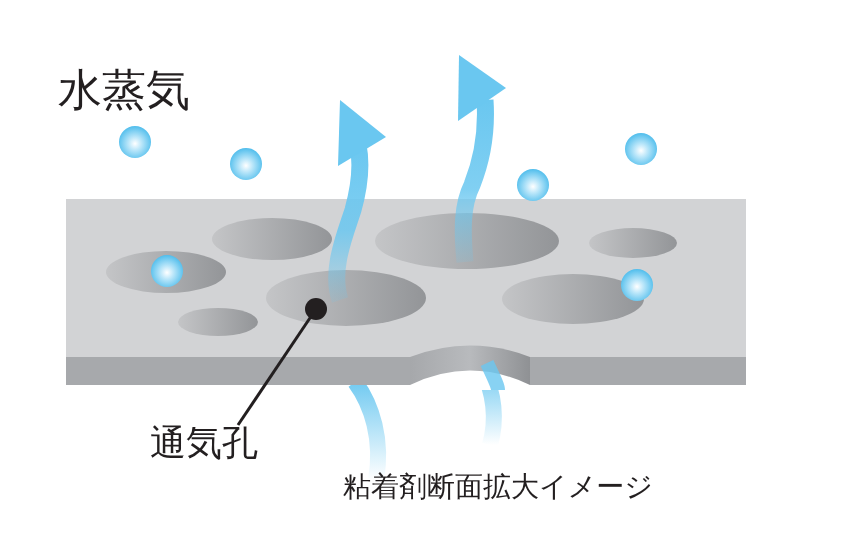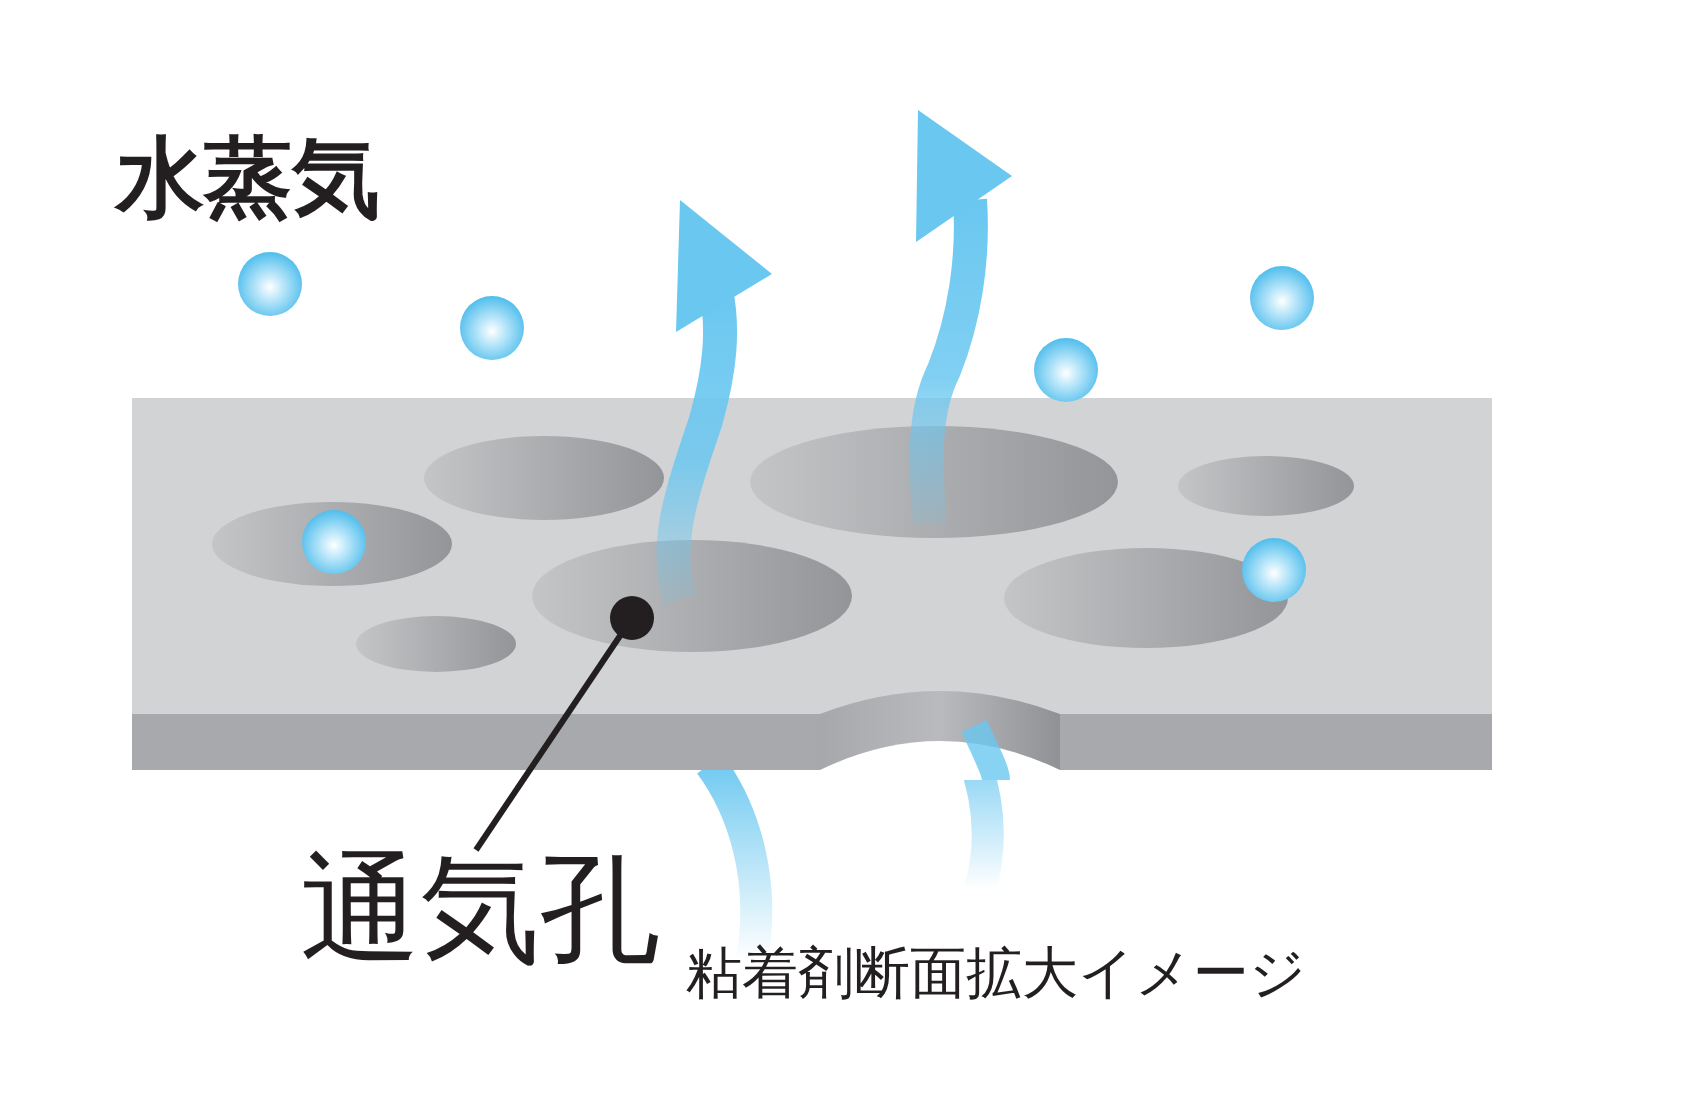--- a/index.html
+++ b/index.html
@@ -6,23 +6,23 @@
     body { width: 846px; height: 547px; position: relative; overflow: hidden; }
     #stage { position: absolute; left: 0; top: 0; width: 846px; height: 547px; }
     .label {
       position: absolute;
       font-family: "DejaVu Sans", "Liberation Sans", sans-serif;
       color: #231f20;
       white-space: nowrap;
       line-height: 1;
       letter-spacing: 0px;
     }
-    #lbl-vapor { left: 58px; top: 68px; font-size: 44px; font-weight: bold; }
+    #lbl-vapor { left: 58px; top: 68px; font-size: 44px; }
     #lbl-air { left: 514px; top: 58px; font-size: 44px; }
-    #lbl-hole { left: 150px; top: 425px; font-size: 60px; }
+    #lbl-hole { left: 150px; top: 425px; font-size: 36px; }
     #lbl-caption { left: 343px; top: 473px; font-size: 28px; }
   </style>
 </head>
 <body>
 
 <div id="stage">
   <svg width="846" height="547" viewBox="0 0 846 547" xmlns="http://www.w3.org/2000/svg">
     <defs>
       <linearGradient id="poreGrad" x1="0" y1="0" x2="1" y2="0">
         <stop offset="0" stop-color="#c4c5c7"></stop>

